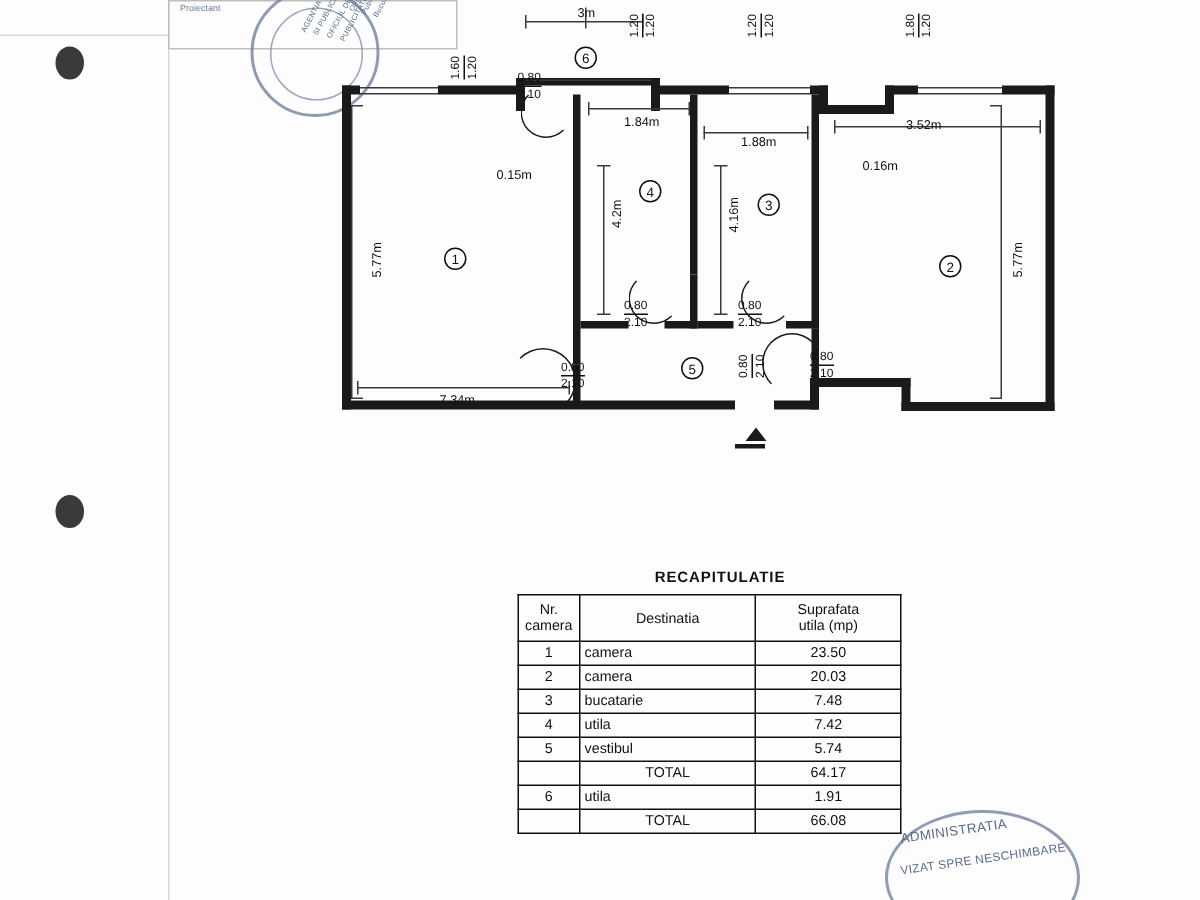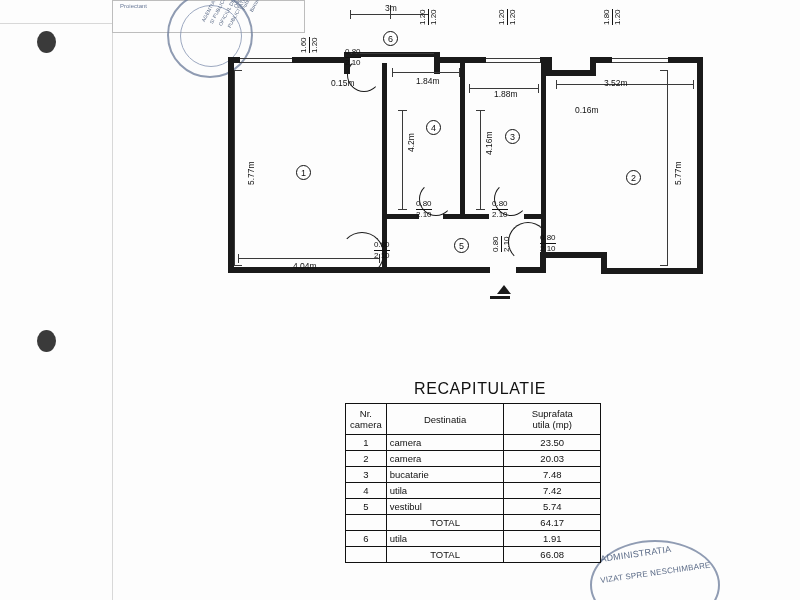--- a/index.html
+++ b/index.html
@@ -129,24 +129,25 @@
   }
   
   #recap {
     position: absolute;
     left: 345px;
     top: 380px;
     width: 270px;
   }
   #recap-title {
     text-align: center;
-    font-size: 16px;
+    font-size: 10px;
     letter-spacing: 0.6px;
     margin-bottom: 5px;
     color: #111;
+    font-weight: bold;
   }
   table.recap {
     border-collapse: collapse;
     width: 256px;
     margin-left: 0;
   }
   table.recap th, table.recap td {
     border: 1px solid #111;
     font-size: 9.5px;
     font-weight: normal;
@@ -287,30 +288,30 @@
     <div class="thinline" style="left:556px; top:84px; width:138px; height:1px;"></div>
     <div class="thinline" style="left:556px; top:80px; width:1px; height:9px;"></div>
     <div class="thinline" style="left:693px; top:80px; width:1px; height:9px;"></div>
 
     <div class="thinline" style="left:238px; top:258px; width:142px; height:1px;"></div>
     <div class="thinline" style="left:238px; top:254px; width:1px; height:9px;"></div>
     <div class="thinline" style="left:379px; top:254px; width:1px; height:9px;"></div>
 
     <div class="dimtext" style="left:385px; top:3px;">3m</div>
     <div class="dimtext" style="left:416px; top:60px;margin-top:16px;">1.84m</div>
-    <div class="dimtext" style="left:331px; top:78px;">0.15m</div>
+    <div class="dimtext" style="left:331px; top:111px;">0.15m</div>
     <div class="dimtext" style="left:494px; top:89px;">1.88m</div>
     <div class="dimtext" style="left:604px; top:78px;">3.52m</div>
     <div class="dimtext" style="left:575px; top:105px;">0.16m</div>
 
     <div class="dimtext vert" style="left:246px; top:185px;">5.77m</div>
     <div class="dimtext vert" style="left:673px; top:185px;">5.77m</div>
     <div class="dimtext vert" style="left:406px; top:152px;">4.2m</div>
     <div class="dimtext vert" style="left:484px; top:155px;">4.16m</div>
-    <div class="dimtext" style="left:293px; top:261px;">4.04m</div>
+    <div class="dimtext" style="left:293px; top:261px;">7.34m</div>
 
     <div class="doorlabel vert" style="left:299px; top:53px;">
       <span>1.60</span>
       <span class="num2">1.20</span>
     </div>
     <div class="doorlabel vert" style="left:418px; top:25px;">
       <span>1.20</span>
       <span class="num2">1.20</span>
     </div>
     <div class="doorlabel vert" style="left:497px; top:25px;">

